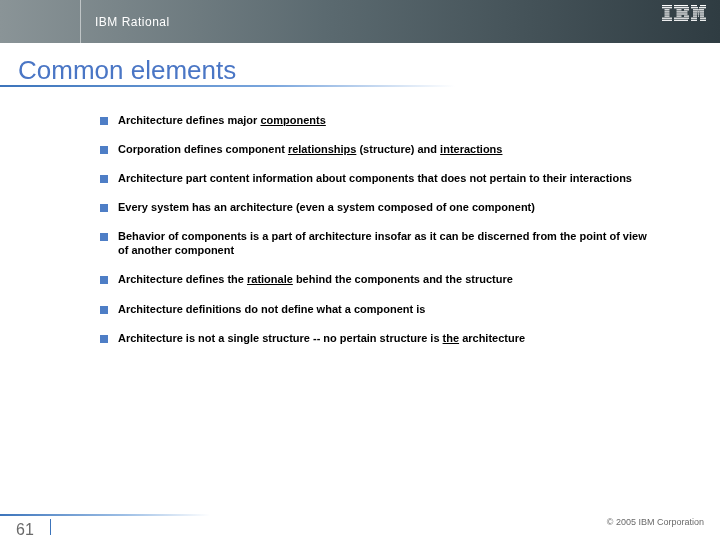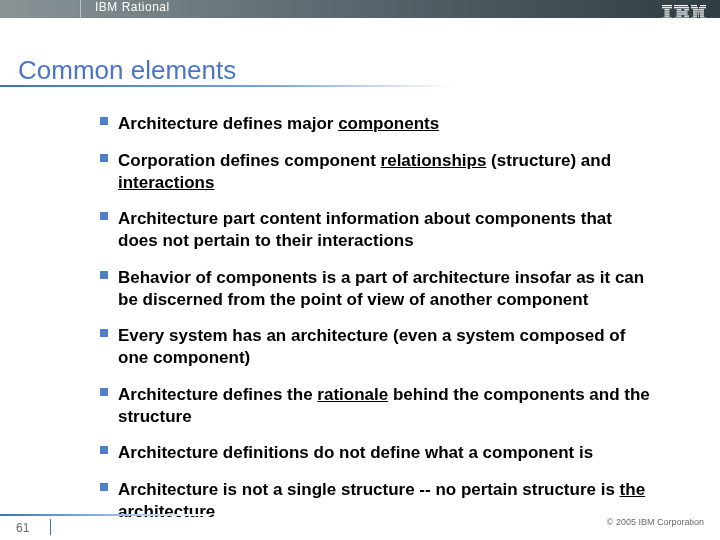--- a/index.html
+++ b/index.html
@@ -1,23 +1,23 @@
 <!DOCTYPE html>
 <html><head>
 <meta charset="utf-8">
 <style>
   * { margin:0; padding:0; box-sizing:border-box; }
   html,body { width:720px; height:540px; font-family:Arial,Helvetica,sans-serif; background:#fff; overflow:hidden; }
 
   
   .banner {
     position:relative;
-    width:720px; height:18px;
+    width:720px; height:43px;
     background:linear-gradient(to right,#8a9497 0%, #5b6a70 45%, #2f3c42 100%);
-    display:flex; 
+    display:flex; align-items:center;
   }
   .banner .product {
     color:#fff; font-size:12px; letter-spacing:.5px;
     padding-left:95px;
   }
   .banner .ibm-logo {
     position:absolute; right:14px; top:5px;
   }
   .banner .divider {
     position:absolute; left:80px; top:0; bottom:0; width:1px;
@@ -38,39 +38,39 @@
     font-size:26px; color:#4a76c5; font-weight:400;
   }
 
   
   .content {
     position:absolute; left:100px; top:113px; width:555px;
   }
   .item {
     display:flex; align-items:flex-start;
     margin-bottom:15px;
-    font-size:17px; font-weight:bold; color:#000; line-height:1.28;
+    font-size:11px; font-weight:bold; color:#000; line-height:1.28;
   }
   .item .sq {
     flex:0 0 8px; height:8px; background:#4e7ec6;
     margin-top:4px; margin-right:10px;
   }
   .u { text-decoration:underline; }
 
   
   .footer {
     position:absolute; left:0; bottom:0; width:720px; height:26px;
   }
   .footer .rule-b {
     position:absolute; left:0; top:0; height:2px; width:210px;
     background:linear-gradient(to right,#3c74bb,#9fc0e6 60%,#ffffff);
   }
   .footer .pg {
     position:absolute; left:16px; top:7px;
-    font-size:12px; color:#6a6a6a;
+    font-size:16px; color:#6a6a6a;
   }
   .footer .vbar {
     position:absolute; left:50px; top:5px; height:16px; width:1px;
     background:#3c74bb;
   }
   .footer .cp {
     position:absolute; right:16px; top:3px;
     font-size:9px; color:#6a6a6a;
   }
 </style>
@@ -135,25 +135,25 @@
   <div class="item">
       <div class="sq"></div>
       <div><span>Corporation defines component </span><span class="u">relationships</span><span> (structure) and </span><span class="u">interactions</span><span></span></div>
     </div>
   <div class="item">
       <div class="sq"></div>
       <div><span>Architecture part content information about components that does not pertain to their interactions</span></div>
     </div>
   <div class="item">
       <div class="sq"></div>
-      <div><span>Behavior of components is a part of architecture insofar as it can be discerned from the point of view of another component</span></div>
+      <div><span>Every system has an architecture (even a system composed of one component)</span></div>
     </div>
   <div class="item">
       <div class="sq"></div>
-      <div><span>Every system has an architecture (even a system composed of one component)</span></div>
+      <div><span>Behavior of components is a part of architecture insofar as it can be discerned from the point of view of another component</span></div>
     </div>
   <div class="item">
       <div class="sq"></div>
       <div><span>Architecture defines the </span><span class="u">rationale</span><span> behind the components and the structure</span></div>
     </div>
   <div class="item">
       <div class="sq"></div>
       <div><span>Architecture definitions do not define what a component is</span></div>
     </div>
   <div class="item">

